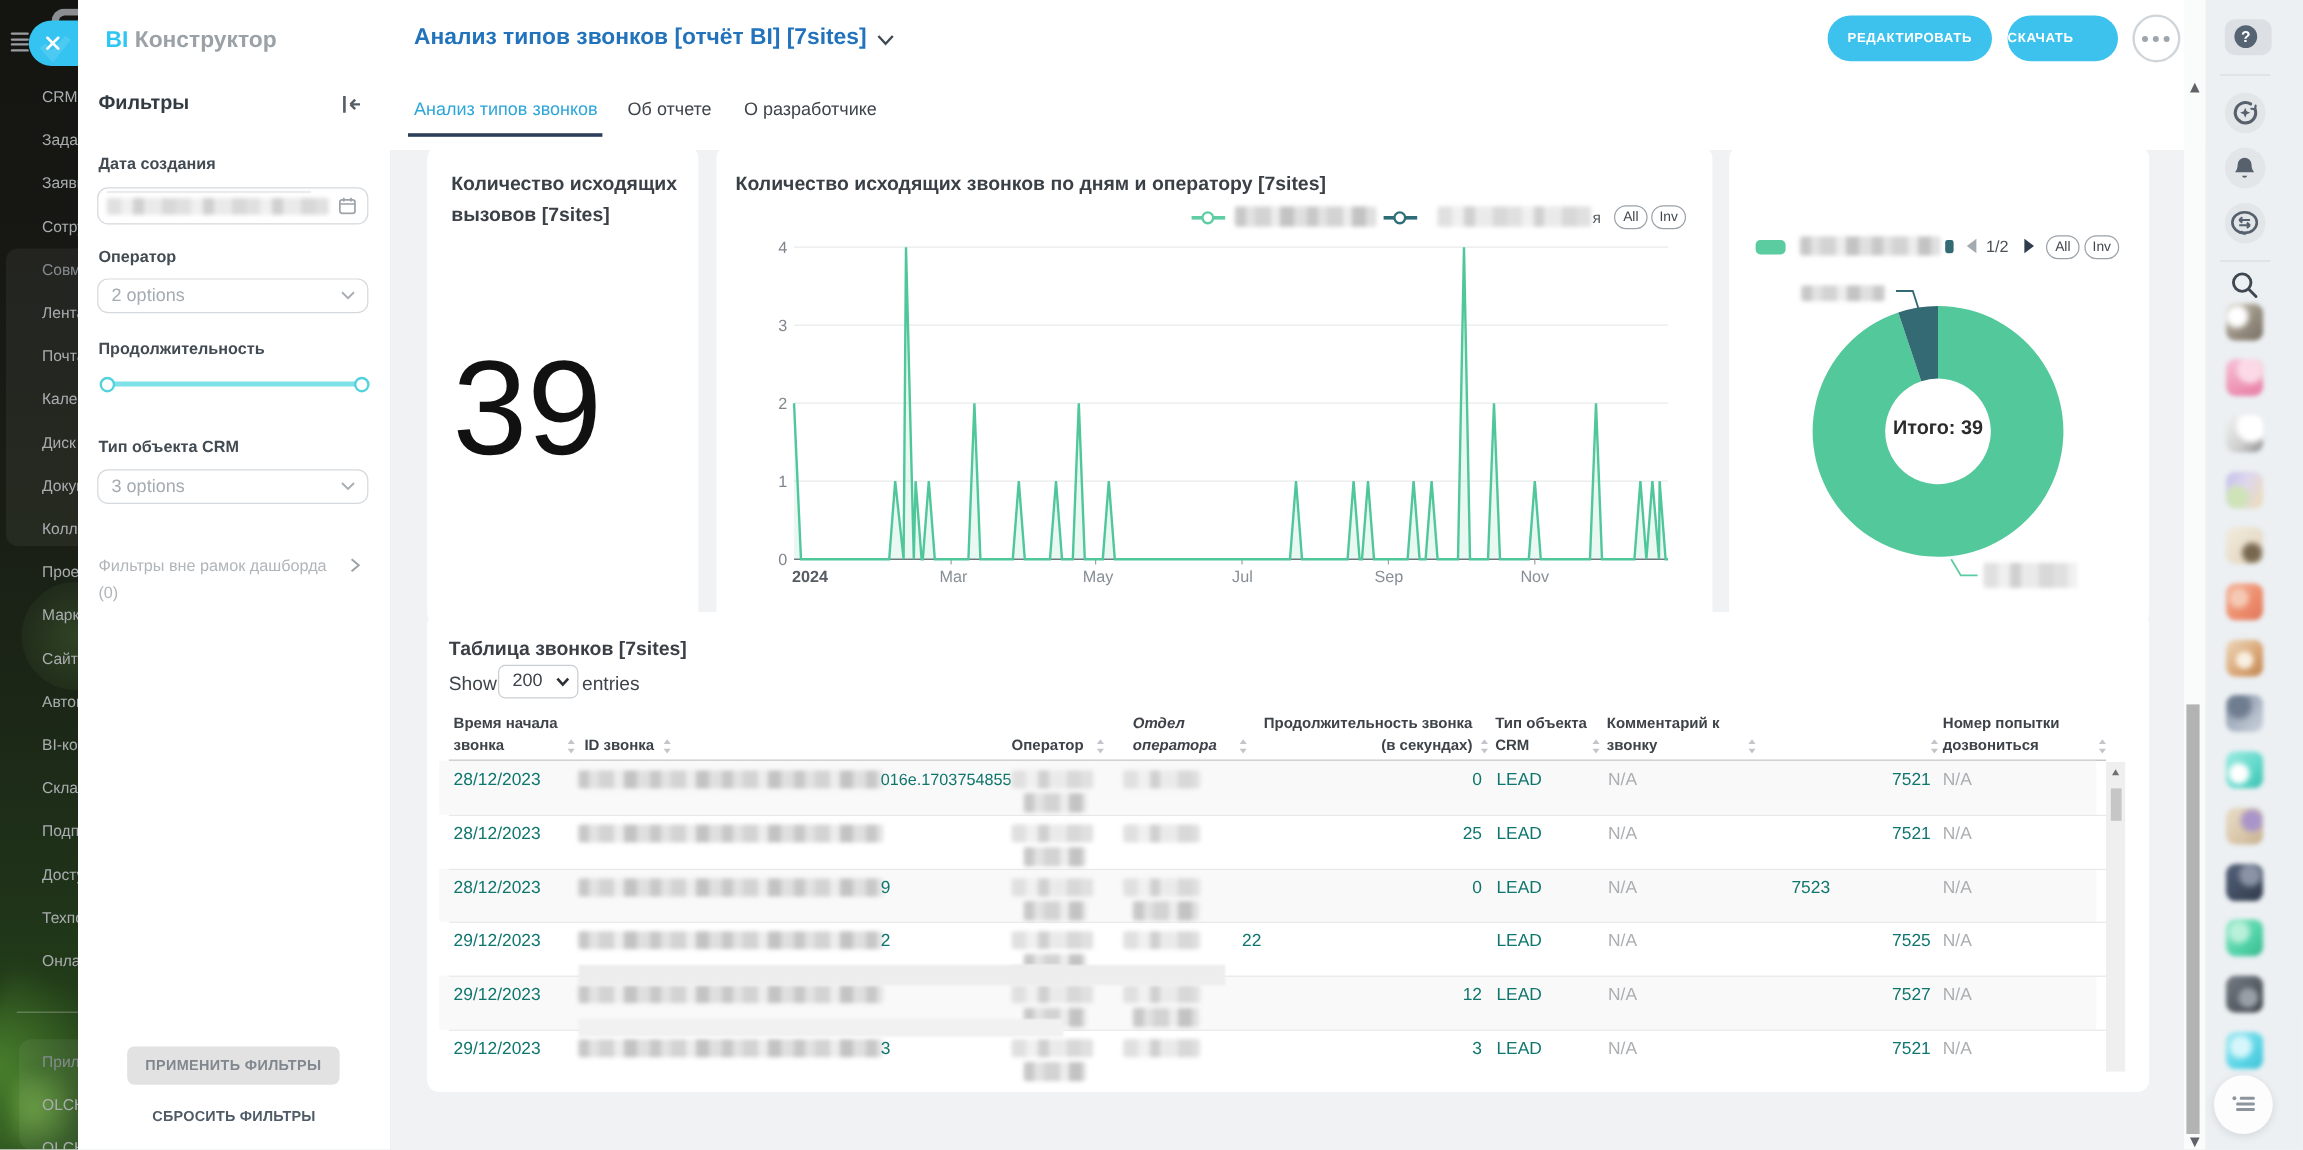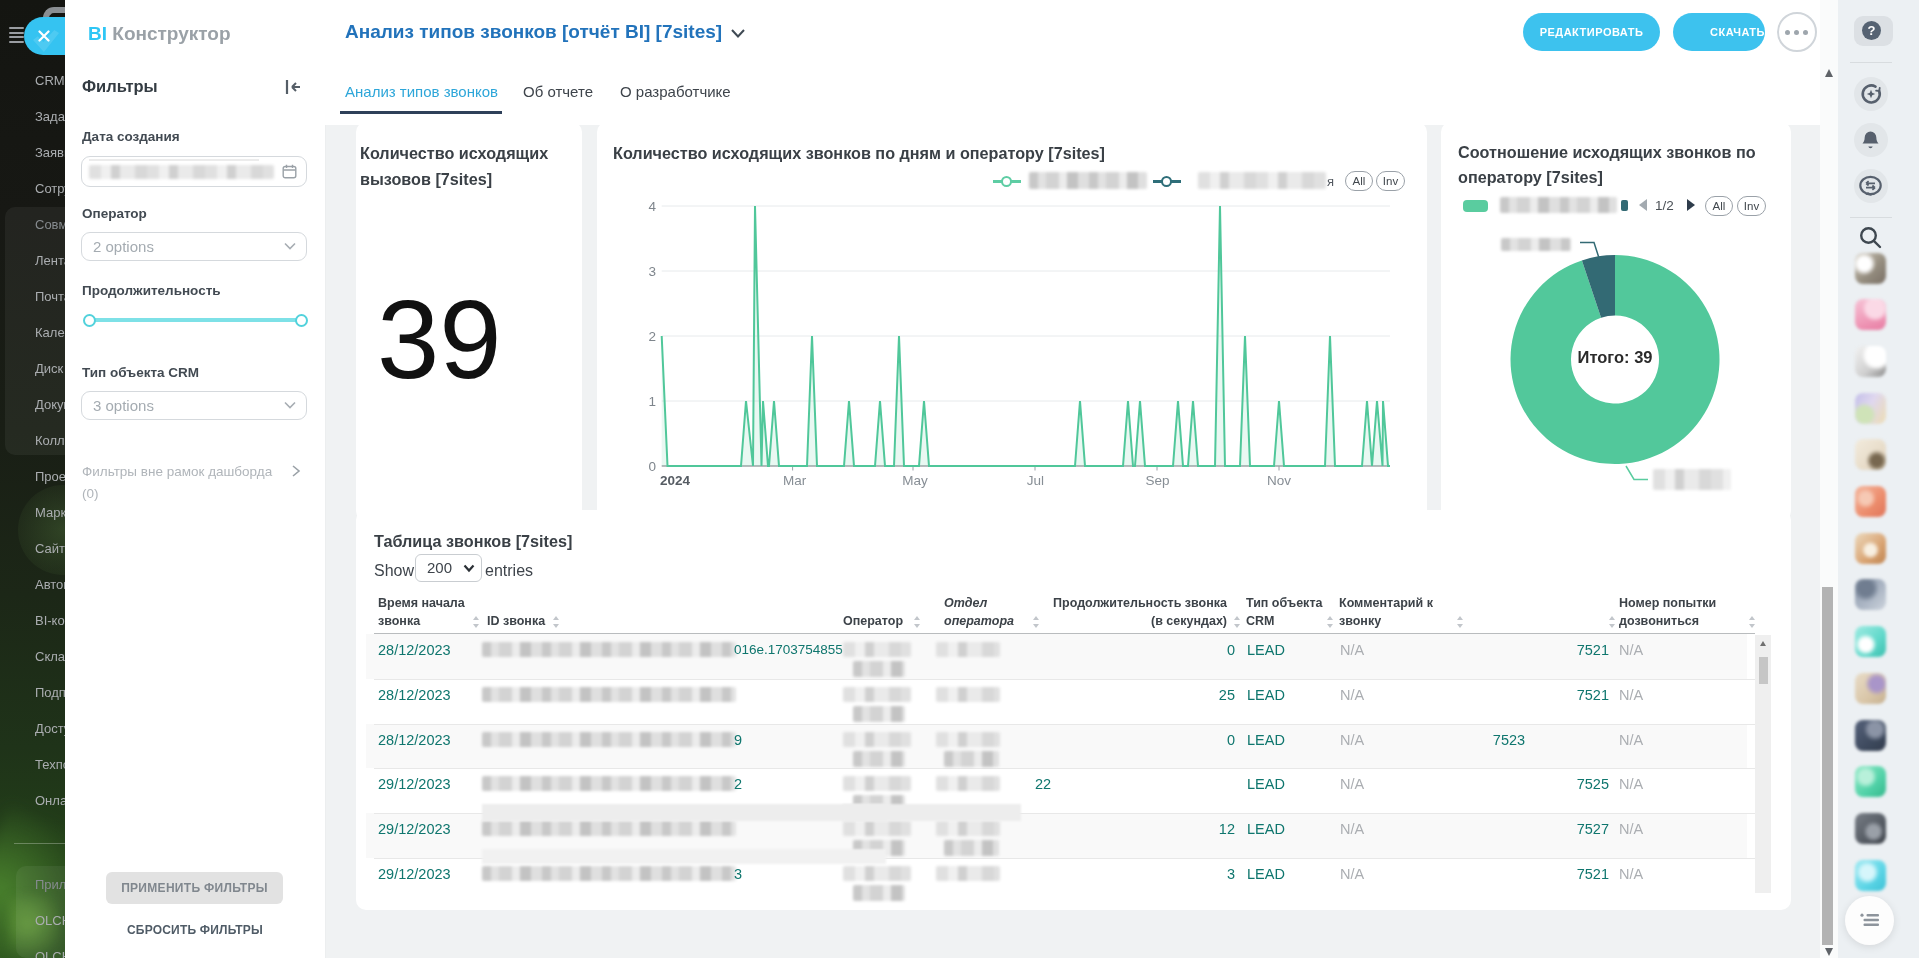--- a/index.html
+++ b/index.html
@@ -107,34 +107,34 @@
   <div class="abs" style="left:41px;top:872px;width:177px;height:32px;background:#e2e2e2;border-radius:6px;text-align:center;line-height:32px;font-size:12px;font-weight:700;color:#80878e;letter-spacing:.3px;">ПРИМЕНИТЬ ФИЛЬТРЫ</div>
   <div class="abs" style="left:0;top:923px;width:260px;text-align:center;font-size:12px;font-weight:700;color:#4f5b66;letter-spacing:.2px;">СБРОСИТЬ ФИЛЬТРЫ</div>
 </div>
 
 <div class="abs" style="left:325px;top:0;width:1513px;height:125px;background:#fff;">
   <div class="abs" style="left:20px;top:21px;font-size:19px;font-weight:700;color:#2273bb;">Анализ типов звонков [отчёт BI] [7sites]</div>
   <svg class="abs" style="left:405px;top:28px;" width="16" height="11">
       <path d="M2,2 L8,8.5 L14,2" stroke="#3f4a54" stroke-width="2" fill="none"></path>
     </svg>
   <div class="abs" style="left:1198px;top:13px;width:137px;height:38px;background:#3dc2ee;border-radius:19px;text-align:center;line-height:38px;font-size:11px;font-weight:700;color:#fff;letter-spacing:.5px;">РЕДАКТИРОВАТЬ</div>
-  <div class="abs" style="left:1348px;top:13px;width:92px;height:38px;background:#3dc2ee;border-radius:19px;text-align:right;line-height:38px;font-size:11px;font-weight:700;color:#fff;letter-spacing:.5px;">СКАЧАТЬ</div>
+  <div class="abs" style="left:1348px;top:13px;width:92px;height:38px;background:#3dc2ee;border-radius:19px;text-align:left;line-height:38px;font-size:11px;font-weight:700;color:#fff;letter-spacing:.5px;">СКАЧАТЬ</div>
   <div class="abs" style="left:1452px;top:12px;width:40px;height:40px;border:2px solid #d0d5da;border-radius:50%;box-sizing:border-box;">
     <div class="abs" style="left:6px;top:16px;width:5px;height:5px;border-radius:50%;background:#9ea6ad;"></div>
     <div class="abs" style="left:15px;top:16px;width:5px;height:5px;border-radius:50%;background:#9ea6ad;"></div>
     <div class="abs" style="left:24px;top:16px;width:5px;height:5px;border-radius:50%;background:#9ea6ad;"></div>
   </div>
   <div class="abs" style="left:20px;top:83px;font-size:15px;color:#2da6d9;">Анализ типов звонков</div>
   <div class="abs" style="left:198px;top:83px;font-size:15px;color:#3e444b;">Об отчете</div>
   <div class="abs" style="left:295px;top:83px;font-size:15px;color:#3e444b;">О разработчике</div>
   <div class="abs" style="left:15px;top:111px;width:162px;height:2.5px;background:#2e4059;"></div>
 </div>
 
 <div class="card" style="left:356px;top:122px;width:226px;height:399px;">
-  <div class="ctitle abs" style="left:4px;top:18px;white-space:nowrap;">Количество исходящих<br>вызовов [7sites]</div>
+  <div class="ctitle abs" style="left:20px;top:18px;white-space:nowrap;">Количество исходящих<br>вызовов [7sites]</div>
   <div class="abs" style="left:21px;top:153px;font-size:112px;font-weight:400;color:#111;">39</div>
 </div>
 
 <div class="card" style="left:597px;top:122px;width:830px;height:399px;">
   <div class="ctitle abs" style="left:16px;top:18px;">Количество исходящих звонков по дням и оператору [7sites]</div>
 
   <div class="abs" style="left:396px;top:58px;width:28px;height:2.5px;background:#5ecda4;"></div>
   <div class="abs" style="left:404px;top:53.5px;width:7px;height:7px;border-radius:50%;background:#fff;border:2.5px solid #5ecda4;"></div>
   <div class="blur mosaic" style="left:432px;top:50px;width:118px;height:17px;"></div>
   <div class="abs" style="left:556px;top:58px;width:28px;height:2.5px;background:#2e6e79;"></div>
@@ -172,21 +172,20 @@
       <text x="560.4" y="363">Sep</text>
         <text x="682" y="363">Nov</text>
     </g>
     <text x="63" y="363" font-family="Liberation Sans, sans-serif" font-size="13.5" font-weight="bold" fill="#565c63">2024</text>
     <path d="M64.7,214.0 L70.5,344.0 L144.0,344.0 L149.0,279.0 L156.0,344.0 L158.0,84.0 L164.5,344.0 L166.0,279.0 L171.0,344.0 L172.0,344.0 L177.0,279.0 L182.0,344.0 L210.0,344.0 L215.0,214.0 L220.0,344.0 L247.0,344.0 L252.0,279.0 L257.0,344.0 L278.0,344.0 L283.0,279.0 L288.0,344.0 L297.0,344.0 L302.0,214.0 L307.0,344.0 L322.0,344.0 L327.0,279.0 L332.0,344.0 L478.0,344.0 L483.0,279.0 L488.0,344.0 L526.0,344.0 L531.0,279.0 L536.0,344.0 L538.0,344.0 L543.0,279.0 L548.0,344.0 L576.0,344.0 L581.0,279.0 L586.0,344.0 L591.0,344.0 L596.0,279.0 L601.0,344.0 L618.0,344.0 L623.0,84.0 L628.0,344.0 L643.0,344.0 L648.0,214.0 L653.0,344.0 L677.0,344.0 L682.0,279.0 L687.0,344.0 L728.0,344.0 L733.0,214.0 L738.0,344.0 L765.0,344.0 L770.0,279.0 L775.0,344.0 L775.0,344.0 L780.0,279.0 L785.5,344.0 L786.0,279.0 L791.0,344.0 L793.0,344.0 L793,344.0 L64.7,344.0 Z" fill="#52c89b" fill-opacity="0.13" stroke="none"></path>
     <path d="M64.7,214.0 L70.5,344.0 L144.0,344.0 L149.0,279.0 L156.0,344.0 L158.0,84.0 L164.5,344.0 L166.0,279.0 L171.0,344.0 L172.0,344.0 L177.0,279.0 L182.0,344.0 L210.0,344.0 L215.0,214.0 L220.0,344.0 L247.0,344.0 L252.0,279.0 L257.0,344.0 L278.0,344.0 L283.0,279.0 L288.0,344.0 L297.0,344.0 L302.0,214.0 L307.0,344.0 L322.0,344.0 L327.0,279.0 L332.0,344.0 L478.0,344.0 L483.0,279.0 L488.0,344.0 L526.0,344.0 L531.0,279.0 L536.0,344.0 L538.0,344.0 L543.0,279.0 L548.0,344.0 L576.0,344.0 L581.0,279.0 L586.0,344.0 L591.0,344.0 L596.0,279.0 L601.0,344.0 L618.0,344.0 L623.0,84.0 L628.0,344.0 L643.0,344.0 L648.0,214.0 L653.0,344.0 L677.0,344.0 L682.0,279.0 L687.0,344.0 L728.0,344.0 L733.0,214.0 L738.0,344.0 L765.0,344.0 L770.0,279.0 L775.0,344.0 L775.0,344.0 L780.0,279.0 L785.5,344.0 L786.0,279.0 L791.0,344.0 L793.0,344.0" fill="none" stroke="#50c79a" stroke-width="2"></path>
   </svg>
 </div>
 
 <div class="card" style="left:1441px;top:122px;width:350px;height:399px;">
-  <div class="ctitle abs" style="left:17px;top:18px;width:320px;line-height:25px;">Соотношение исходящих звонков по оператору [7sites]</div>
   <div class="abs" style="left:22px;top:77.5px;width:25px;height:12px;border-radius:4px;background:#5acc9f;"></div>
   <div class="blur mosaic" style="left:59px;top:75px;width:117px;height:16px;"></div>
   <div class="abs" style="left:180px;top:77.5px;width:7px;height:11px;border-radius:2px;background:#336a74;"></div>
   <div class="abs" style="left:198px;top:77px;width:0;height:0;border-top:6px solid transparent;border-bottom:6px solid transparent;border-right:8px solid #a3aab0;"></div>
   <div class="abs" style="left:214px;top:76px;font-size:13.5px;color:#4a5056;">1/2</div>
   <div class="abs" style="left:246px;top:77px;width:0;height:0;border-top:6px solid transparent;border-bottom:6px solid transparent;border-left:8px solid #2e3c4b;"></div>
   <div class="pill" style="left:264px;top:74px;width:26px;height:18px;">All</div>
   <div class="pill" style="left:296px;top:74px;width:27px;height:18px;">Inv</div>
   <svg class="abs" style="left:0;top:0;" width="350" height="399">
     <path d="M174.00,133.00 A104.5,104.5 0 1 1 140.91,138.38 L160.07,195.76 A44,44 0 1 0 174.00,193.50 Z" fill="#52c89b"></path>

